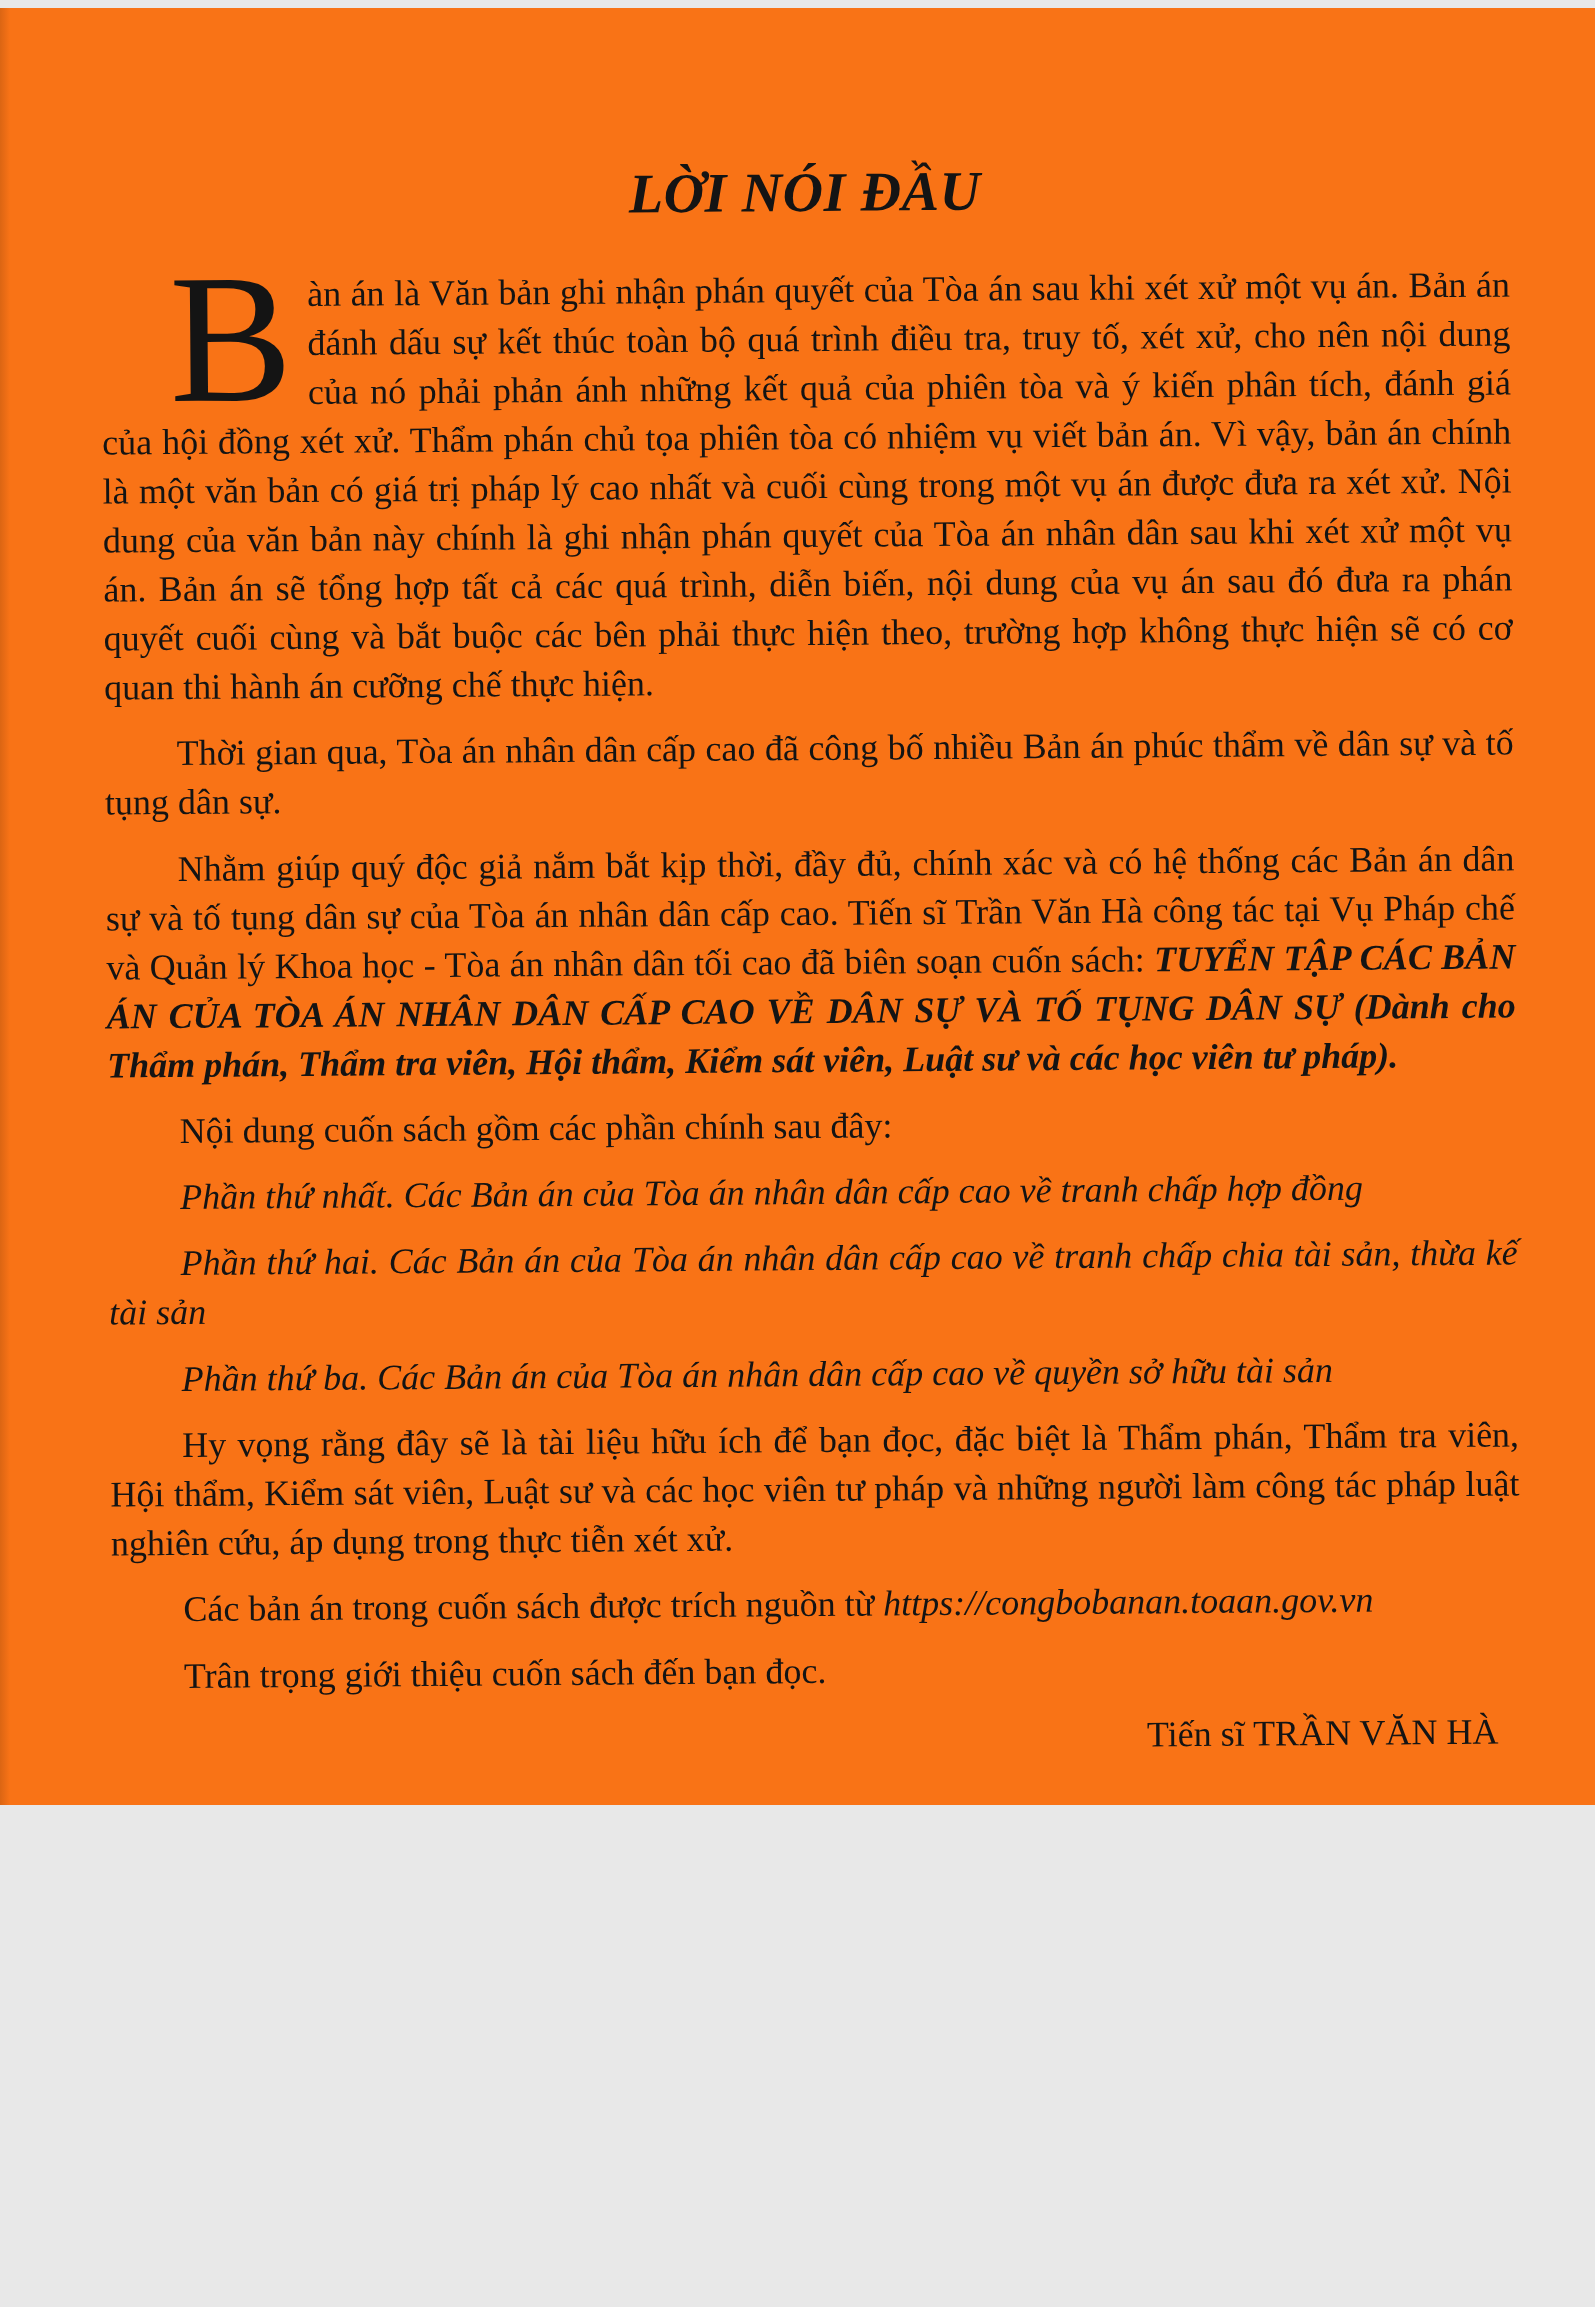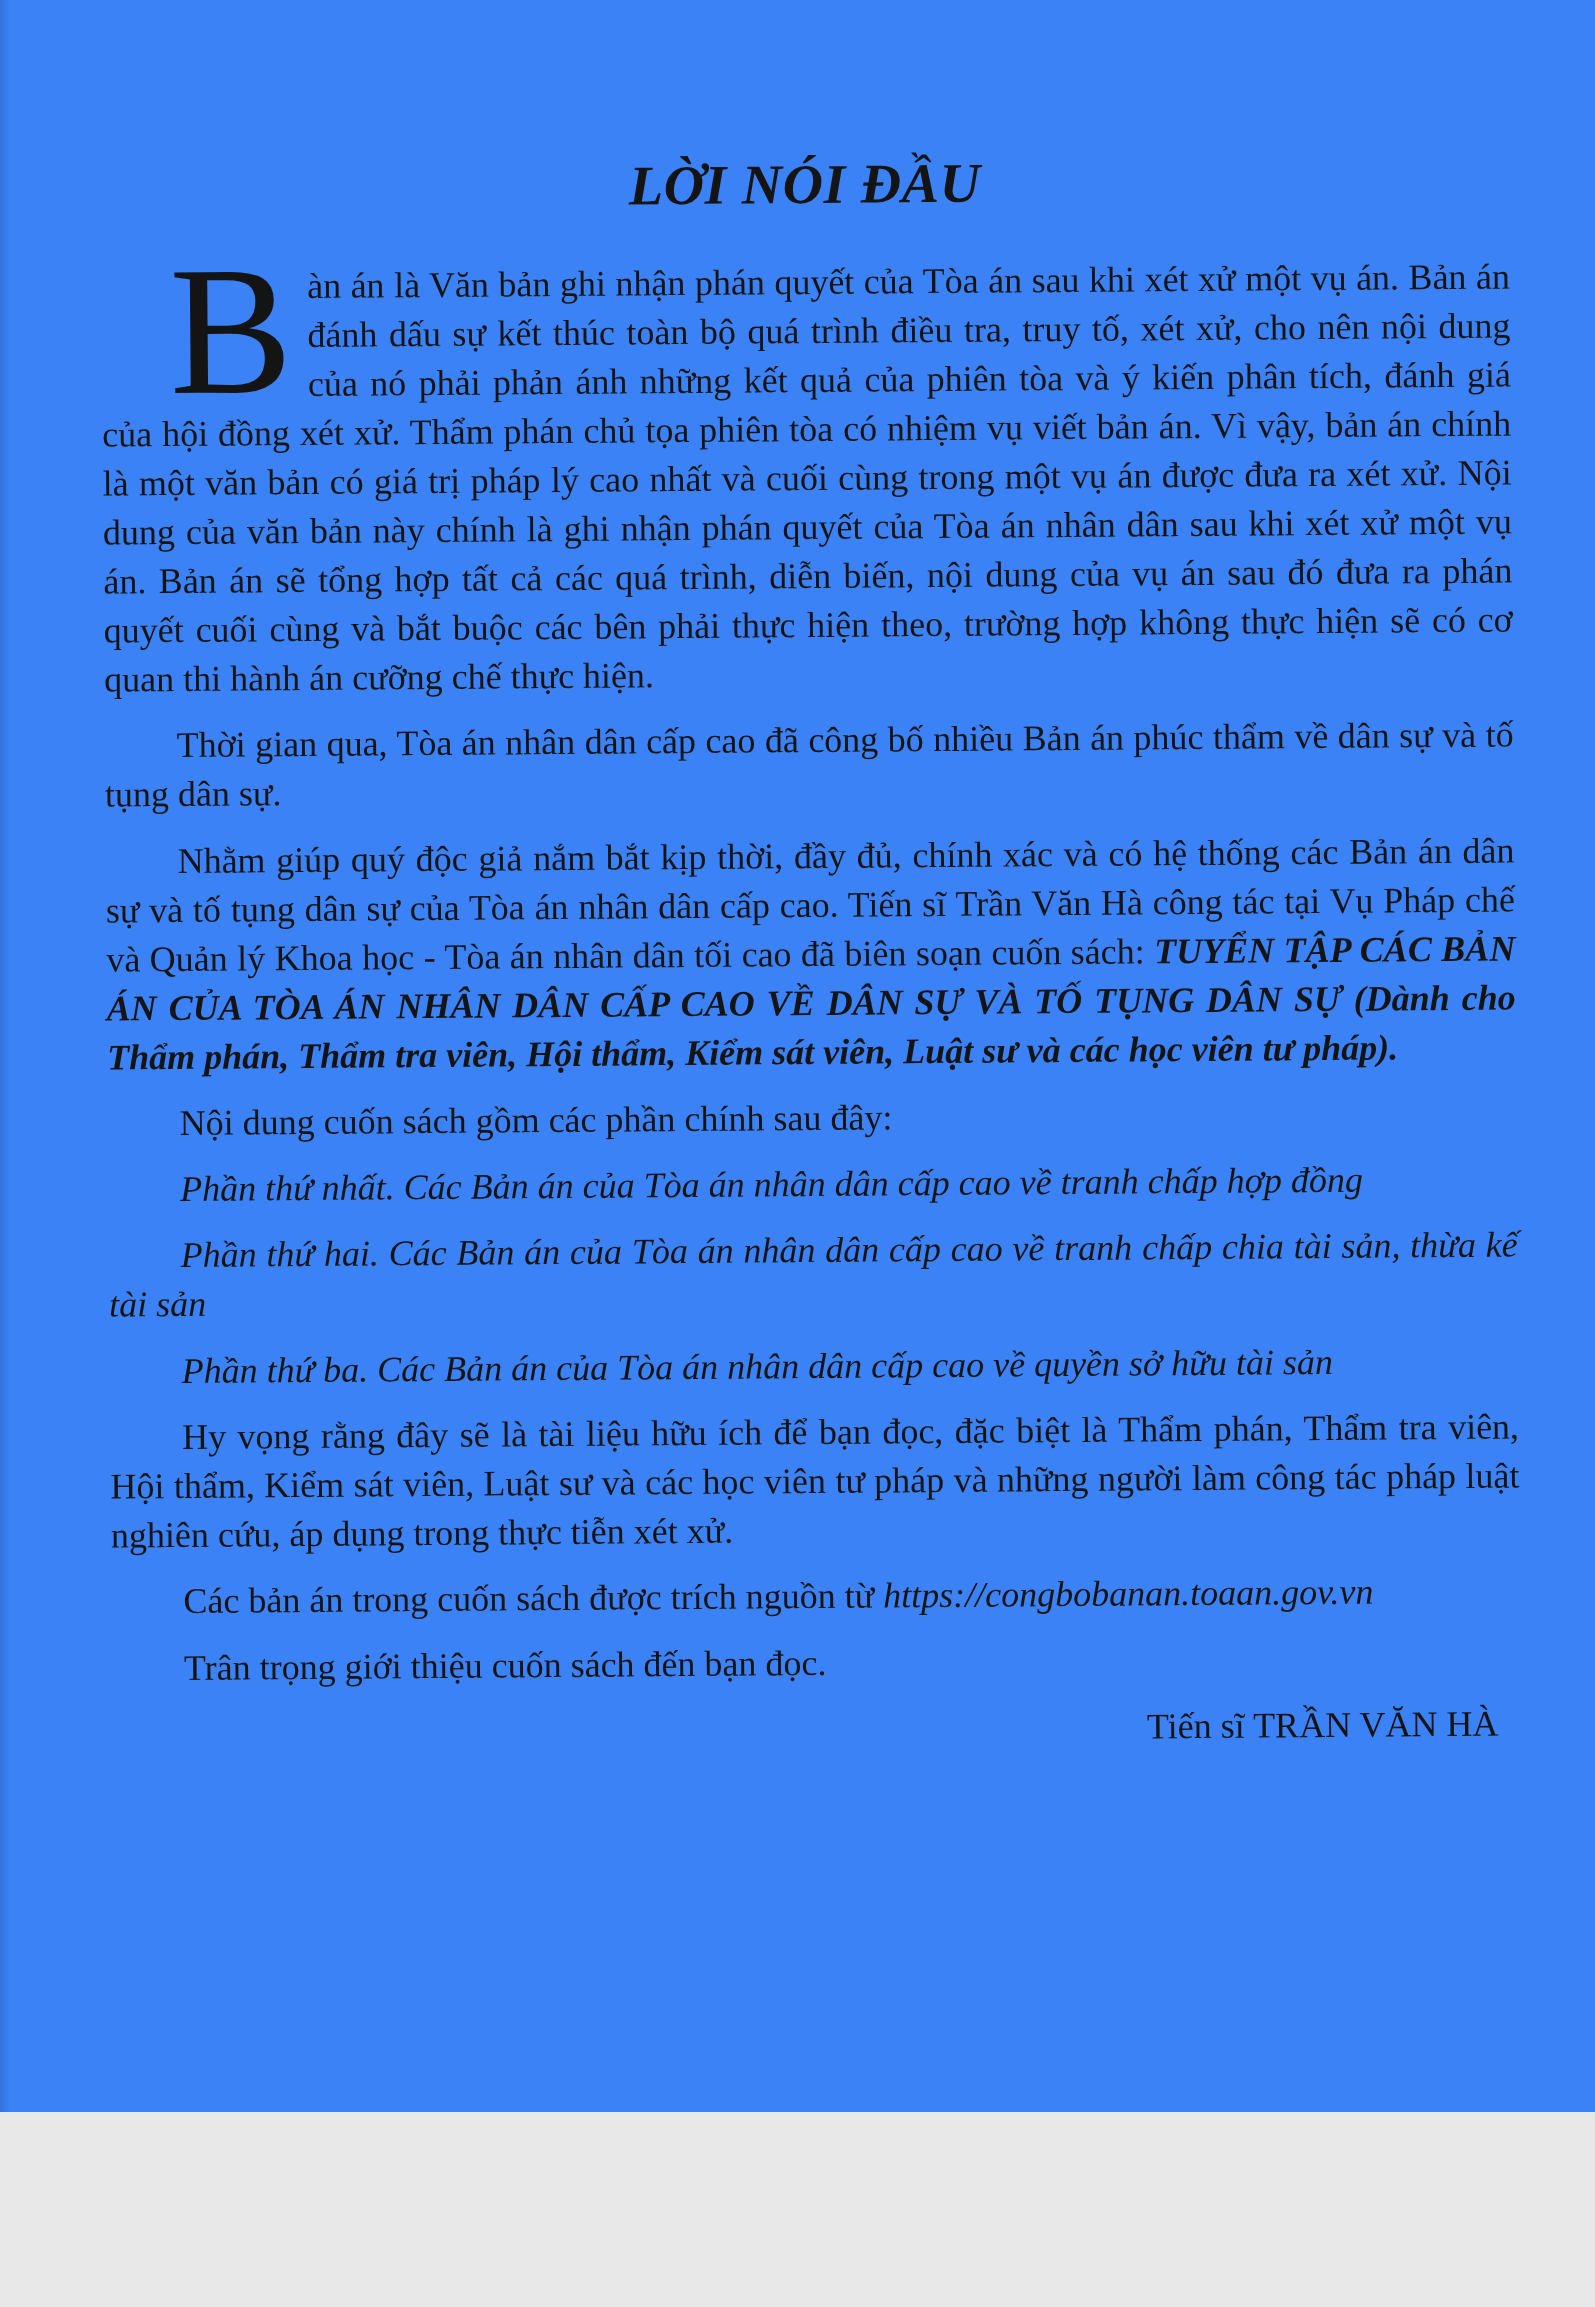--- a/index.html
+++ b/index.html
@@ -3,23 +3,23 @@
 <meta charset="utf-8">
 <style>
   html, body {
     margin: 0;
     padding: 0;
     background: #e8e8e8;
   }
   .page {
     position: relative;
     width: 1596px;
-    height: 2112px;
-    margin: 0 auto;
-    background: #3b82f6;
+    height: 1797px;
+    margin: 8px auto;
+    background: #f97316;
     overflow: hidden;
     font-family: "Liberation Serif", "DejaVu Serif", serif;
     color: #141414;
   }
   .scan-edge {
     position: absolute;
     left: 0; top: 0; bottom: 0;
     width: 10.2px;
     background: linear-gradient(90deg, rgba(0,0,0,0.12), rgba(0,0,0,0));
     pointer-events: none;

